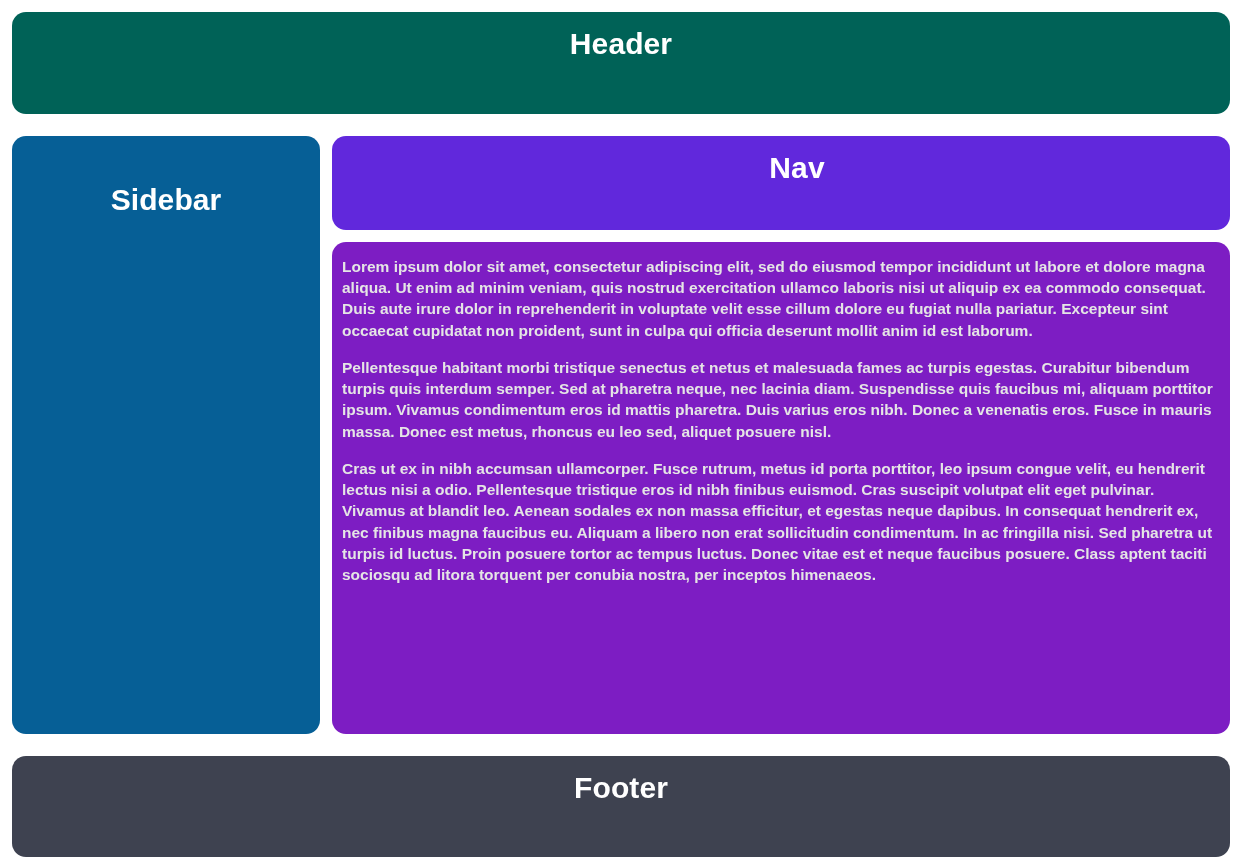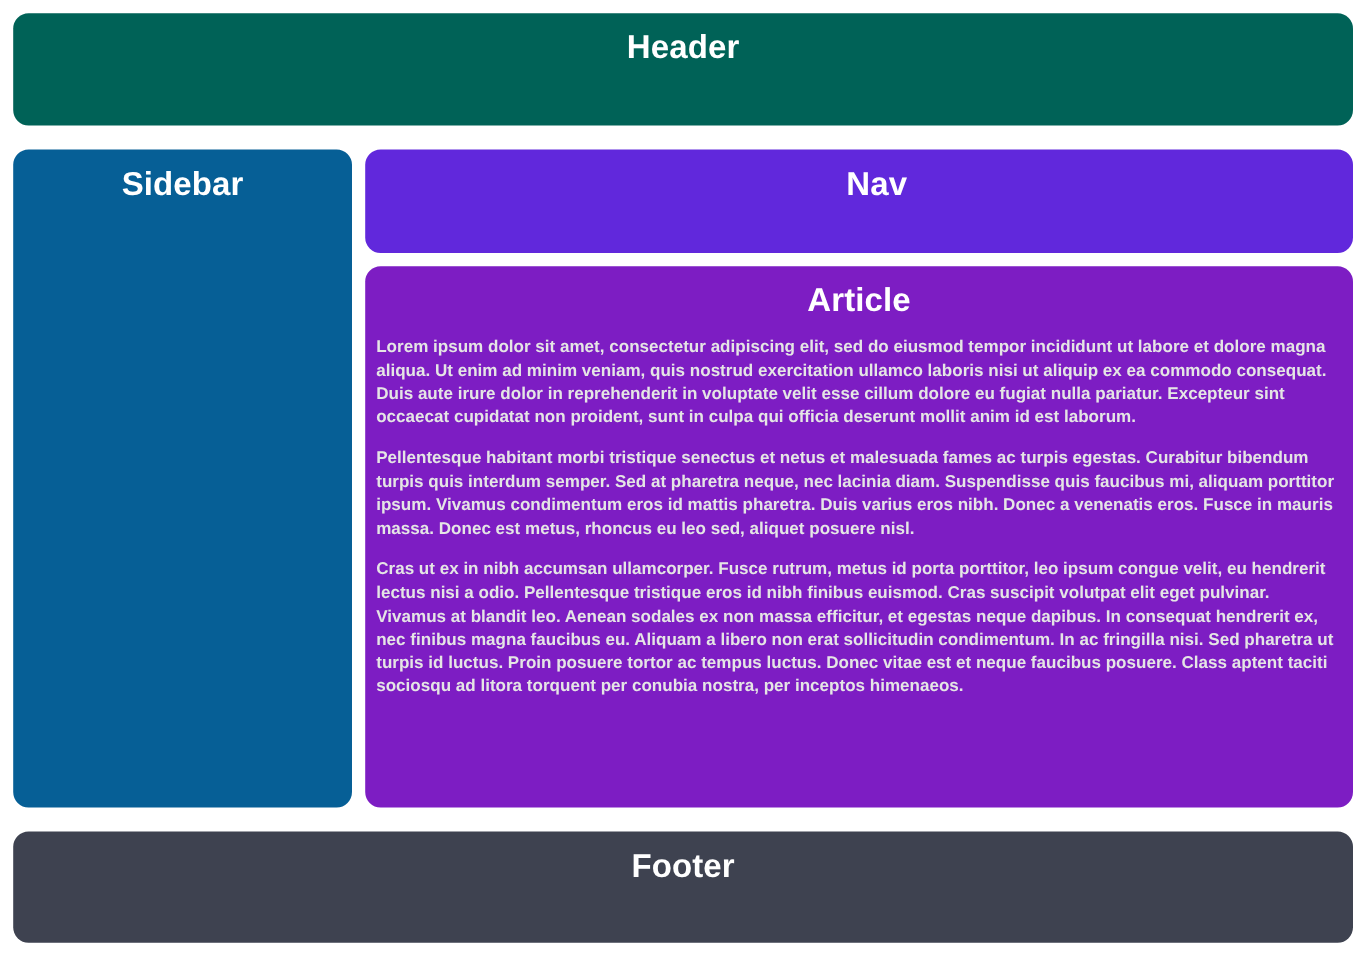--- a/index.html
+++ b/index.html
@@ -57,21 +57,21 @@
     grid-area: header;
     background: #006257;
   }
   .header .region-title { padding-top: 14px; }
 
   
   .sidebar {
     grid-area: sidebar;
     background: #065f96;
   }
-  .sidebar .region-title { padding-top: 14px; }
+  .sidebar .region-title { padding-top: 14px; margin-top: 32px; }
 
   
   .nav {
     grid-area: nav;
     background: #6128dc;
   }
   .nav .region-title { padding-top: 14px; margin-left: 32px; }
 
   
   .article {
@@ -113,21 +113,20 @@
 
   <aside class="region sidebar">
     <h1 class="region-title">Sidebar</h1>
   </aside>
 
   <nav class="region nav">
     <h1 class="region-title">Nav</h1>
   </nav>
 
   <article class="region article">
-    <h1 class="region-title">Article</h1>
     <div class="article-body">
       <p>Lorem ipsum dolor sit amet, consectetur adipiscing elit, sed do eiusmod tempor incididunt ut labore et dolore magna aliqua. Ut enim ad minim veniam, quis nostrud exercitation ullamco laboris nisi ut aliquip ex ea commodo consequat. Duis aute irure dolor in reprehenderit in voluptate velit esse cillum dolore eu fugiat nulla pariatur. Excepteur sint occaecat cupidatat non proident, sunt in culpa qui officia deserunt mollit anim id est laborum.</p>
       <p>Pellentesque habitant morbi tristique senectus et netus et malesuada fames ac turpis egestas. Curabitur bibendum turpis quis interdum semper. Sed at pharetra neque, nec lacinia diam. Suspendisse quis faucibus mi, aliquam porttitor ipsum. Vivamus condimentum eros id mattis pharetra. Duis varius eros nibh. Donec a venenatis eros. Fusce in mauris massa. Donec est metus, rhoncus eu leo sed, aliquet posuere nisl.</p>
       <p>Cras ut ex in nibh accumsan ullamcorper. Fusce rutrum, metus id porta porttitor, leo ipsum congue velit, eu hendrerit lectus nisi a odio. Pellentesque tristique eros id nibh finibus euismod. Cras suscipit volutpat elit eget pulvinar. Vivamus at blandit leo. Aenean sodales ex non massa efficitur, et egestas neque dapibus. In consequat hendrerit ex, nec finibus magna faucibus eu. Aliquam a libero non erat sollicitudin condimentum. In ac fringilla nisi. Sed pharetra ut turpis id luctus. Proin posuere tortor ac tempus luctus. Donec vitae est et neque faucibus posuere. Class aptent taciti sociosqu ad litora torquent per conubia nostra, per inceptos himenaeos.</p>
     </div>
   </article>
 
   <footer class="region footer">
     <h1 class="region-title">Footer</h1>
   </footer>

